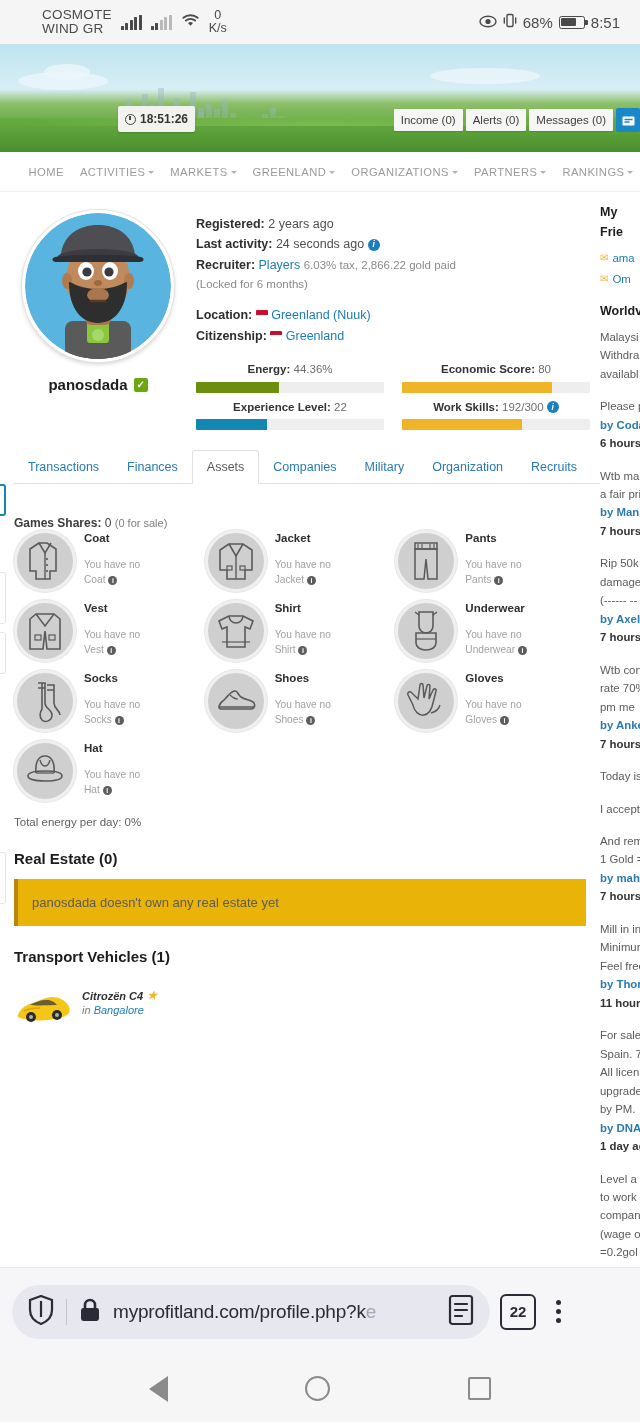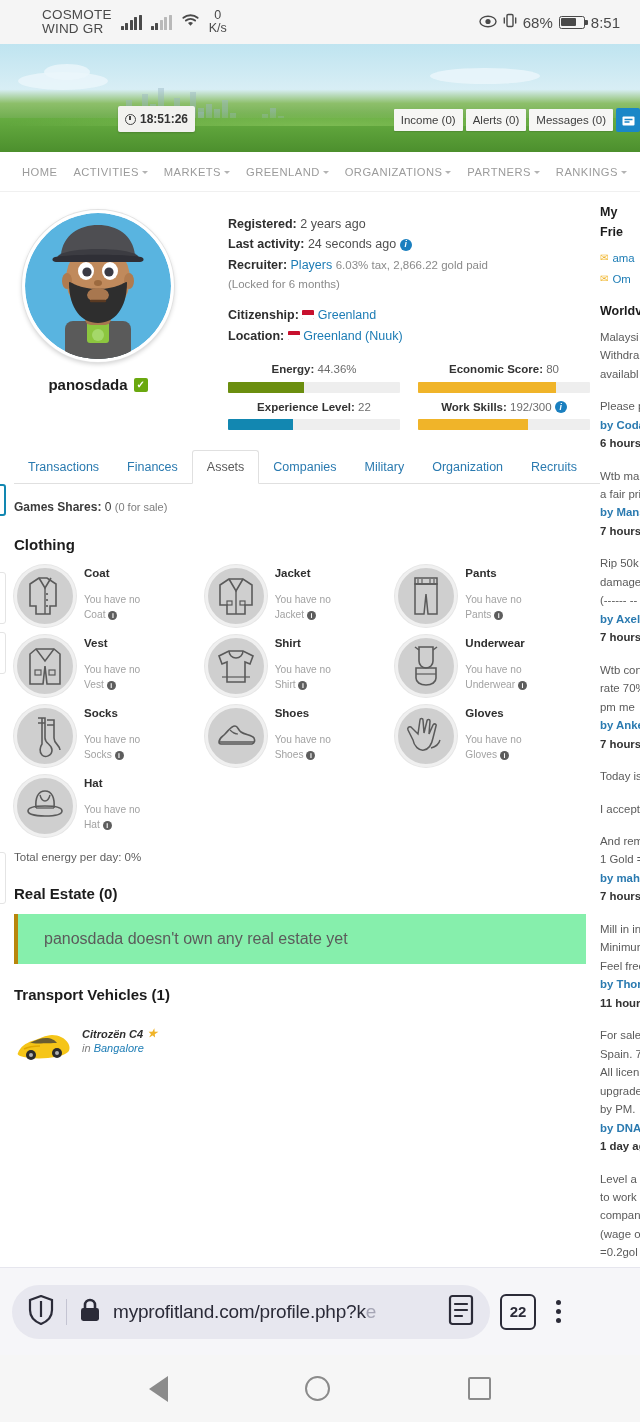--- a/index.html
+++ b/index.html
@@ -54,21 +54,21 @@
     display:flex; align-items:center; padding:0 9px; color:#9a9a9a; font-size:13px;
     box-shadow:0 1px 2px rgba(0,0,0,.14);}
   .notifs { position:absolute; right:0px; top:88px; transform:translateY(-100%);
     display:flex; align-items:center; gap:3px; height:24px;}
   .notif { background:#f6f6f4; color:#3d3d3d; font-size:11.5px; padding:5px 7px;
     border-radius:1px; white-space:nowrap; box-shadow:0 1px 1px rgba(0,0,0,.13);}
   .notif-blue { background:#1a87c7; width:24px; height:24px; display:flex; align-items:center;
     justify-content:center; color:#fff; font-size:12px; border-radius:2px;}
 
   
-  .mainnav { height: 40px; display:flex; align-items:center; 
+  .mainnav { height: 40px; display:flex; align-items:center; justify-content:center;
     gap:16px; background:#fff; border-bottom:1px solid #f0f0f0; overflow:hidden;
     padding-left: 22px;}
   .nav-item { font-size:11.2px; color:#9b9b9b; letter-spacing:.45px; white-space:nowrap;
     display:flex; align-items:center; gap:3px;}
   .caret { width:0;height:0;border-left:3.2px solid transparent;border-right:3.2px solid transparent;
            border-top:3.6px solid #b3b3b3; display:inline-block; margin-top:1px;}
 
   
   .content { position:relative; display:flex; }
   .leftcol { width: 600px; position:relative; }
@@ -79,21 +79,21 @@
   .profile { display:flex; padding: 18px 0 0 0; }
   .avatar-wrap { width: 196px; display:flex; flex-direction:column; align-items:center; }
   .avatar { width: 152px; height: 152px; border-radius:50%; background:#fff;
     border: 3px solid #fff; box-shadow: 0 0 0 1px #e2e2e2, 0 2px 5px rgba(0,0,0,.2);
     overflow:hidden; position:relative;}
   .uname { margin-top: 14px; font-size:15px; font-weight:bold; color:#1c1c1c;
     display:flex; align-items:center; gap:6px;}
   .verif { width:14px; height:14px; background:#6aa80f; border-radius:2px; color:#fff;
     font-size:10px; display:flex; align-items:center; justify-content:center; font-weight:bold;}
 
-  .pinfo { flex:1; padding-top: 4px; font-size:12.5px; color:#4f4f4f; line-height:1.62;margin-left:32px;}
+  .pinfo { flex:1; padding-top: 4px; font-size:12.5px; color:#4f4f4f; line-height:1.62;}
   .pinfo b { color:#2e2e2e; }
   .lnk { color:#1c7cb5; }
   .muted { color:#8a8a8a; font-size:11.5px;}
   .info-i { display:inline-flex; width:12px;height:12px;border-radius:50%;background:#1a7fbf;
     color:#fff; font-size:8.5px; font-style:italic; align-items:center; justify-content:center;
     font-weight:bold; vertical-align:1px;}
   .flag { display:inline-block; width:12px;height:9px; background:#c8102e; border-radius:1px;
     position:relative; vertical-align:0px;}
   .flag::after{content:"";position:absolute;left:0;bottom:0;width:12px;height:4.5px;background:#fff;
     border-radius:0 0 1px 1px;}
@@ -106,39 +106,39 @@
   .bar i { display:block; height:100%; }
 
   
   .tabs { display:flex; align-items:flex-end; gap:0; margin: 20px 0 0 14px;
     border-bottom:1px solid #e0e0e0; padding-right: 14px;}
   .tab { font-size:12.5px; color:#2a7ab0; padding: 9px 14px; white-space:nowrap; }
   .tab.active { color:#5a5a5a; background:#fff; border:1px solid #e0e0e0;
     border-bottom:1px solid #fff; border-radius:3px 3px 0 0; margin-bottom:-1px; }
 
   .sect { padding: 0 14px; }
-  .games-shares { margin-top: 16px; font-size:12px; color:#3b3b3b;}
+  .games-shares { margin-top: 32px; font-size:12px; color:#3b3b3b;}
   .games-shares .sm { color:#7d7d7d; font-size:11px;}
   h2.h { font-size:15px; color:#1c1c1c; margin: 22px 0 12px; }
 
   
   .cgrid { display:grid; grid-template-columns: repeat(3, 1fr); row-gap: 8px; }
   .citem { display:flex; gap: 8px; }
   .cbubble { width: 62px; height: 62px; border-radius:50%; background:#cfcfcf;
     border:3px solid #f0f0f0; box-shadow: 0 0 0 1px #e6e6e6; flex:none;
     display:flex; align-items:center; justify-content:center; }
   .ctext { padding-top: 2px; }
   .cname { font-size:11.5px; font-weight:bold; color:#2f2f2f; }
   .cnone { font-size:10.2px; color:#a2a2a2; line-height:1.45; margin-top:14px; }
   .info-g { display:inline-flex; width:9px;height:9px;border-radius:50%;background:#5d5d5d;
     color:#fff; font-size:7px; align-items:center; justify-content:center; font-weight:bold;}
 
   .tepd { font-size:11.5px; color:#5e5e5e; margin-top: 14px; }
-  .notice { background:#86efac; border-left:4px solid #b8860b; padding: 16px 26px;
-    font-size:16px; color:#5b5b5b; margin-top: 4px;}
+  .notice { background:#eab308; border-left:4px solid #b8860b; padding: 16px 14px;
+    font-size:13px; color:#5b5b5b; margin-top: 4px;}
 
   .vehicle { display:flex; gap:10px; align-items:flex-start; margin-top: 24px; font-style: italic;}
   .vcar { width:58px; height:36px; flex:none; }
   .vname { font-size:11px; font-weight:bold; color:#2f2f2f; display:flex; align-items:center; gap:4px;}
   .star { color:#f0b429; font-size:11px; }
   .vloc { font-size:11px; color:#7d7d7d; margin-top:2px;}
 
   
   .rc-h { font-weight:bold; color:#1c1c1c; font-size:12.5px; margin-bottom: 6px; }
   .rc-row { display:flex; gap:4px; align-items:center; margin-bottom: 3px; white-space:nowrap;}
@@ -367,28 +367,28 @@
             <span class="info-i">i</span>
           </div>
           <div>
             <b>Recruiter:</b>
             <span class="lnk">Players</span>
             <span class="muted">6.03% tax, 2,866.22 gold paid</span>
           </div>
           <div class="muted">(Locked for 6 months)</div>
           <div style="height:12px"></div>
           <div>
+            <b>Location:</b>
+            <span class="flag"></span>
+            <span class="lnk">Greenland (Nuuk)</span>
+          </div>
+          <div>
             <b>Citizenship:</b>
             <span class="flag"></span>
             <span class="lnk">Greenland</span>
-          </div>
-          <div>
-            <b>Location:</b>
-            <span class="flag"></span>
-            <span class="lnk">Greenland (Nuuk)</span>
           </div>
 
           <div class="stats">
             <div>
               <div class="stat-label"><b>Energy:</b>
                 <span>44.36%</span></div>
               <div class="bar">
                   <i id="b0" style="width: 44.36%; background: rgb(107, 142, 15);"></i>
                 </div>
             </div>
@@ -428,21 +428,20 @@
         <div class="tab">Recruits</div>
       </div>
 
       <div class="sect">
         <div class="games-shares">
           <b>Games Shares:</b>
           <span>0</span>
           <span class="sm">(0 for sale)</span>
         </div>
 
-        <h2 class="h">Clothing</h2>
 
         <div class="cgrid" id="clothing-grid">
             <div class="citem">
               <div class="cbubble">
                 <svg width="56" height="56" viewBox="0 0 56 56">
                   <path d="M22 10 13 16v22h6v8h14v-8h6V16l-9-6z" fill="none" stroke="#5a5a5a" stroke-width="1.6"></path>
                   <path d="M22 10l6 10 6-10" fill="none" stroke="#5a5a5a" stroke-width="1.6"></path>
                   <path d="M28 20v26" stroke="#5a5a5a" stroke-width="1.4"></path>
                   <circle cx="30" cy="26" r="1.1" fill="#5a5a5a"></circle>
                   <circle cx="30" cy="32" r="1.1" fill="#5a5a5a"></circle>

